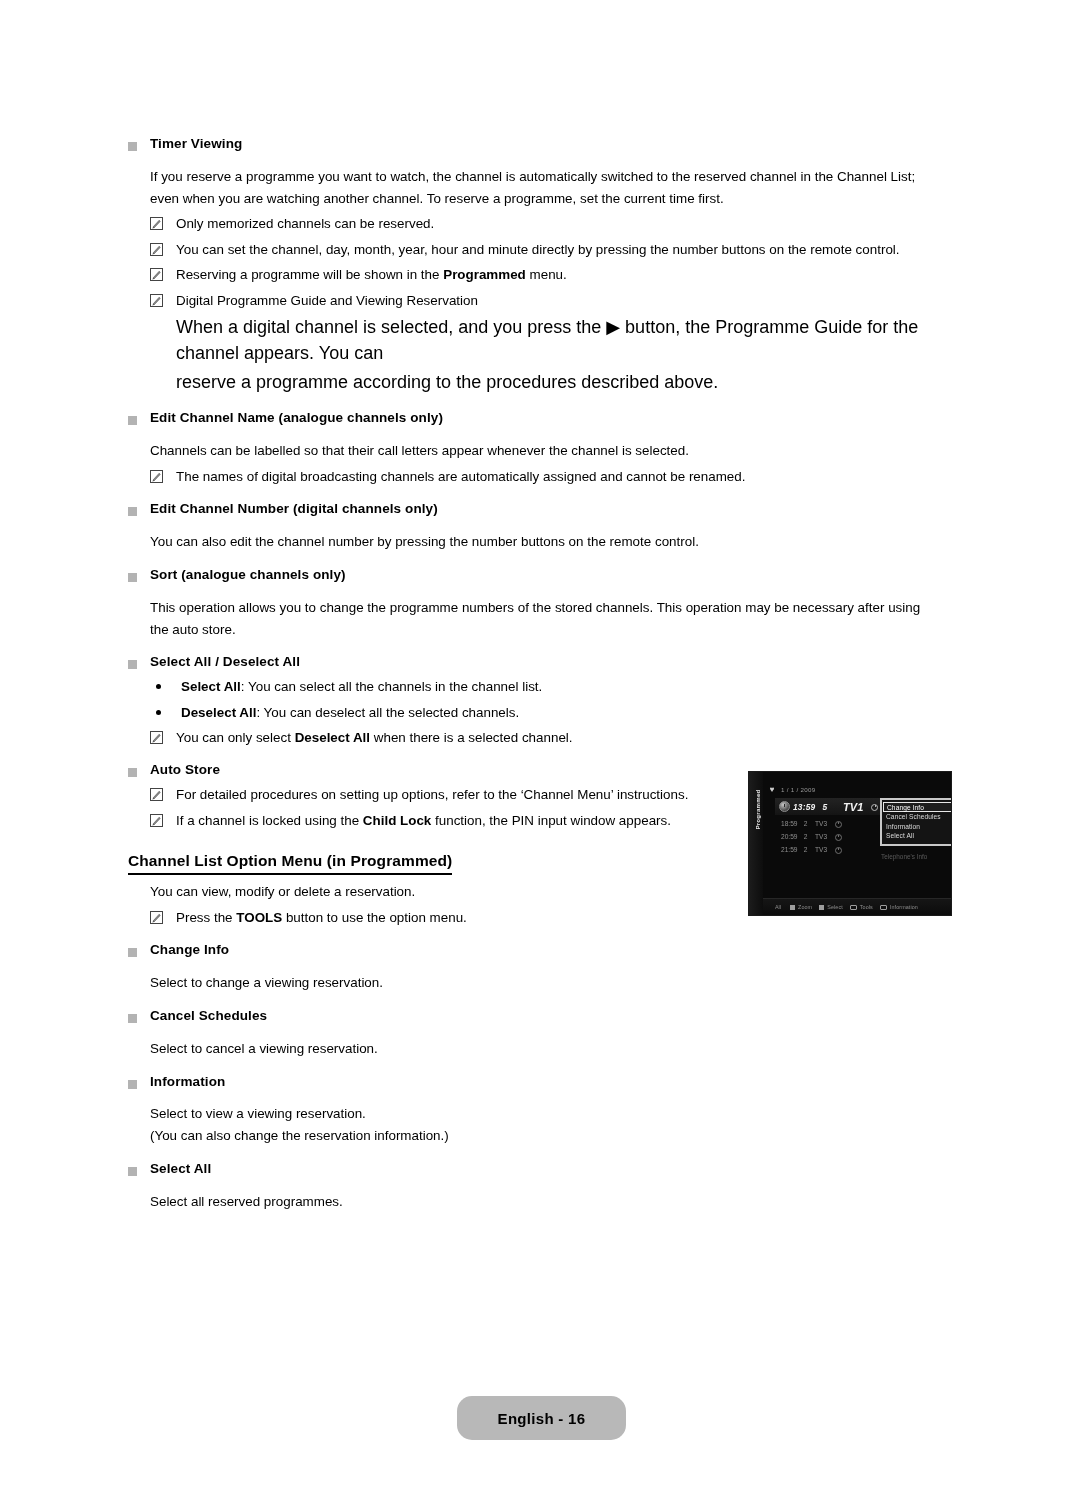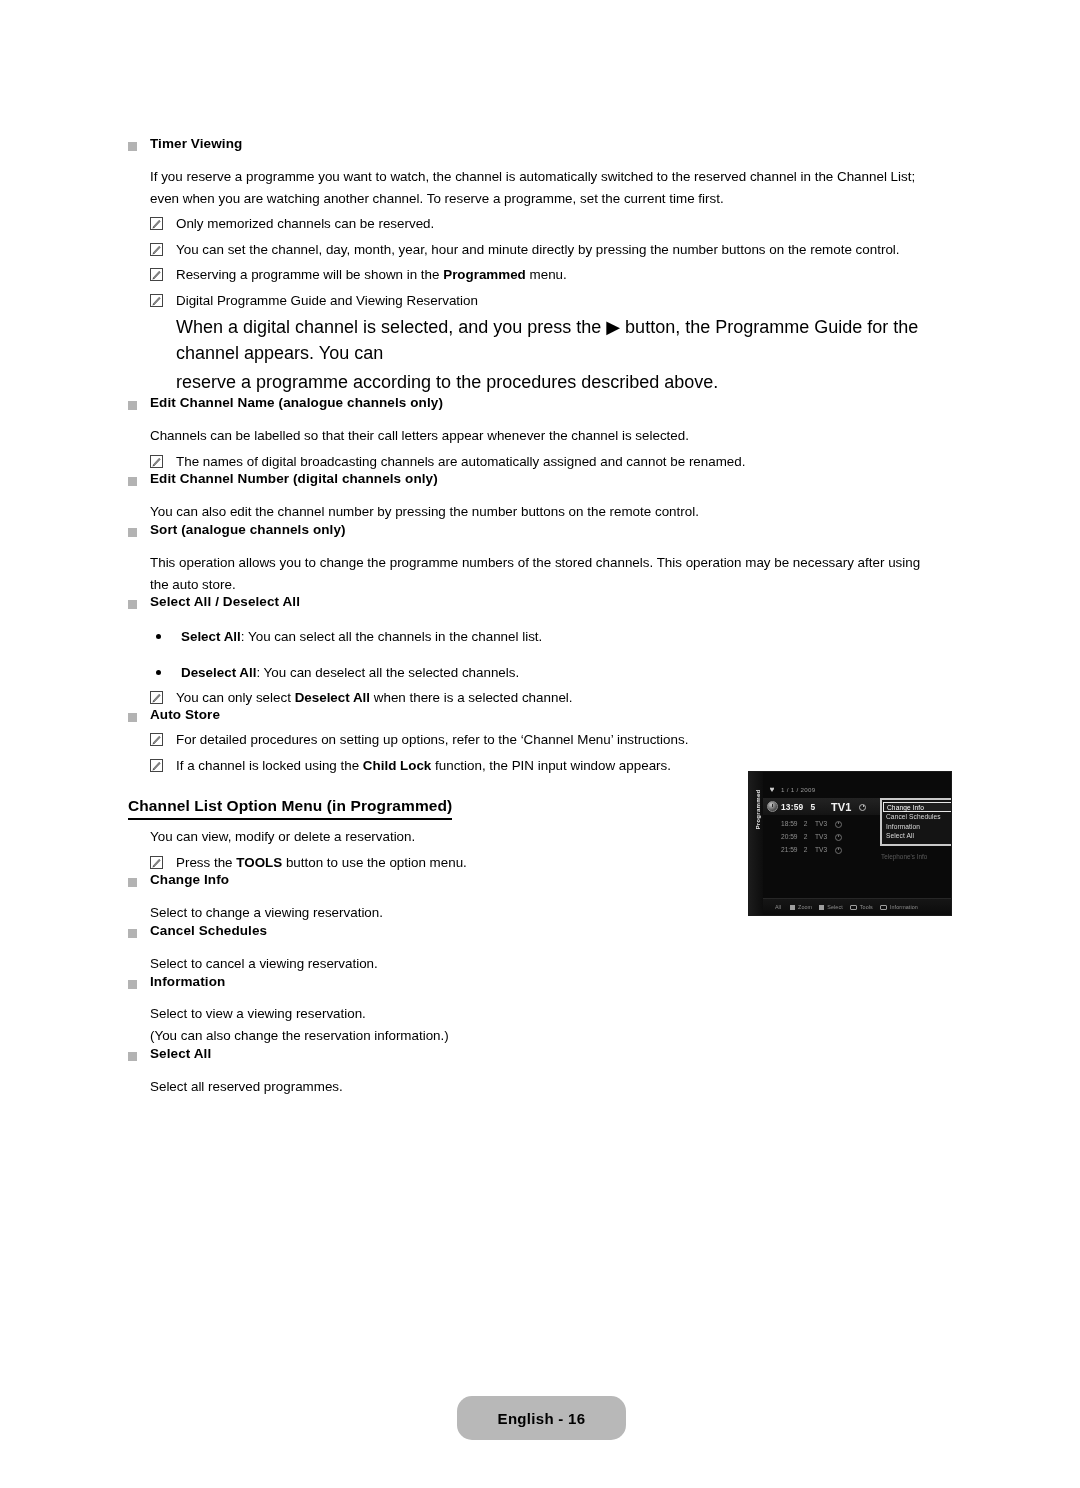--- a/index.html
+++ b/index.html
@@ -23,20 +23,21 @@
     position: absolute;
     left: 128px;
     top: 118px;
     width: 830px;
   }
 
   
   .sec-head {
     display: flex;
     align-items: flex-start;
+    margin-top: 15px;
   }
   .sec-head:first-child { margin-top: 18px; }
   .marker-sq {
     width: 9px; height: 9px;
     background: #b3b3b3;
     margin-top: 6px;
     margin-right: 13px;
     flex: 0 0 auto;
   }
   .sec-head-label {
@@ -82,21 +83,21 @@
     line-height: 1.47;
     margin-top: 4px;
     max-width: 770px;
   }
 
   
   .bullet {
     display: flex;
     align-items: flex-start;
     margin-left: 28px;
-    margin-top: 16px;
+    margin-top: 6px;
   }
   .dot {
     width: 5px; height: 5px;
     border-radius: 50%;
     background: #000;
     flex: 0 0 auto;
     margin-top: 7px;
     margin-right: 20px;
   }
   .bullet-text { font-size: 13.4px; line-height: 1.45; }
@@ -164,26 +165,27 @@
     width: 18px; text-align: center;
     color: #cfcfcf; font-size: 8px;
   }
   .tv-date {
     color: #9a9a9a;
     font-size: 6.2px;
     letter-spacing: 0.3px;
   }
   .tv-sel-row {
     position: absolute;
-    left: 0; top: 26px;
+    left: 12px; top: 26px;
     width: 100%;
     height: 17px;
     background: linear-gradient(to bottom,#232323,#141414);
     display: flex;
     align-items: center;
+    font-style: italic;
   }
   .tv-clock-big {
     width: 18px; display:flex; align-items:center; justify-content:center;
   }
   .tv-clock-big .glyph {
     width: 11px; height: 11px;
     border-radius: 50%;
     background: radial-gradient(circle at 35% 30%, #c9c9c9, #4a4a4a 70%);
     border: 1px solid #8d8d8d;
     position: relative;

